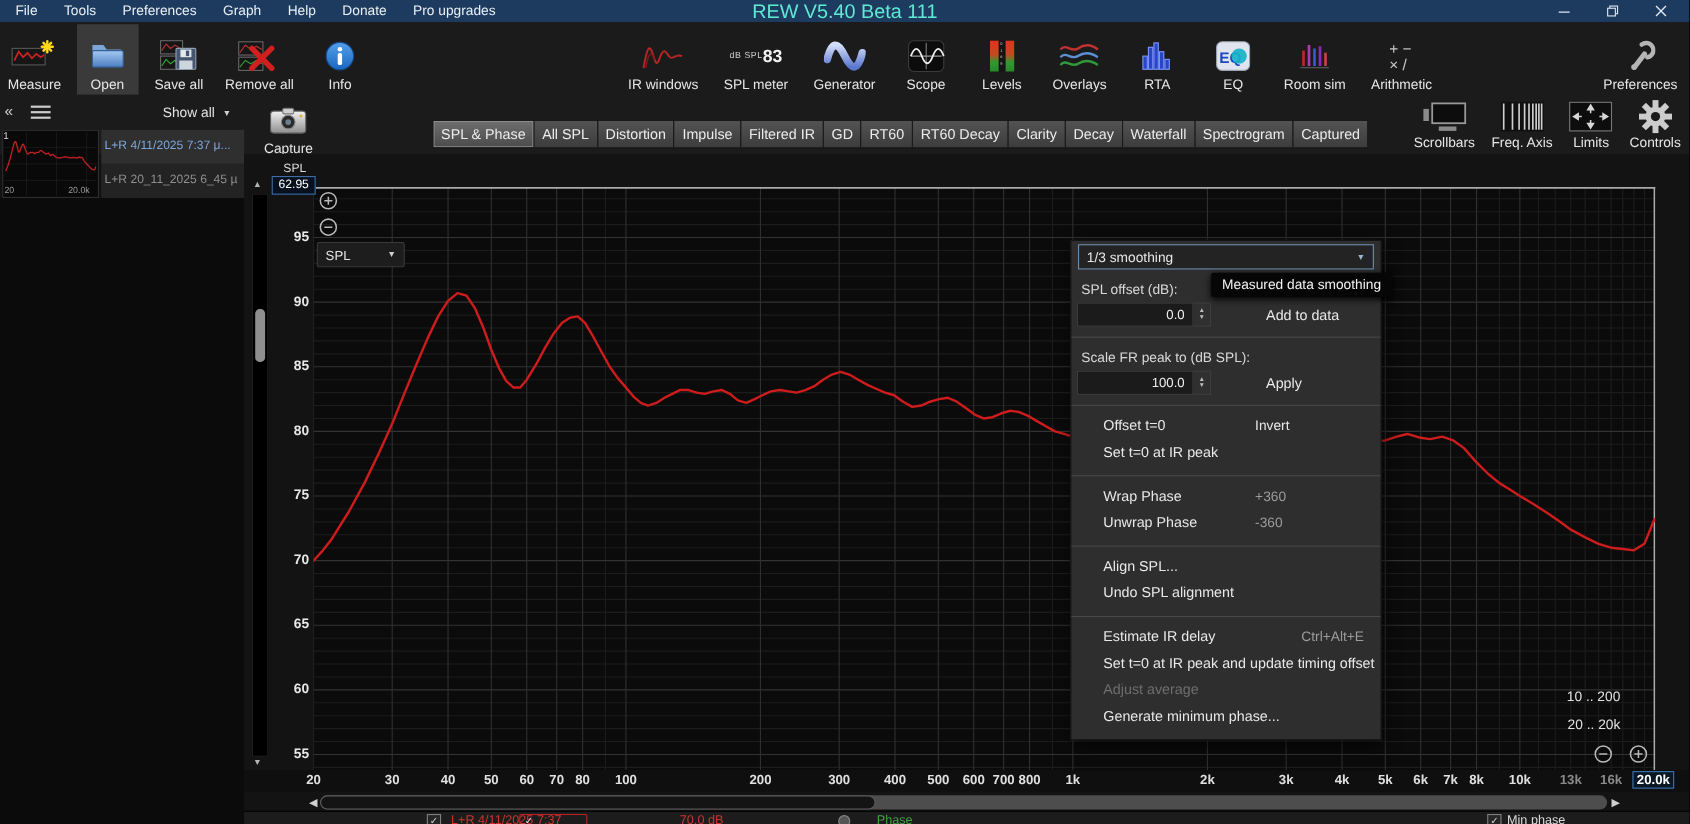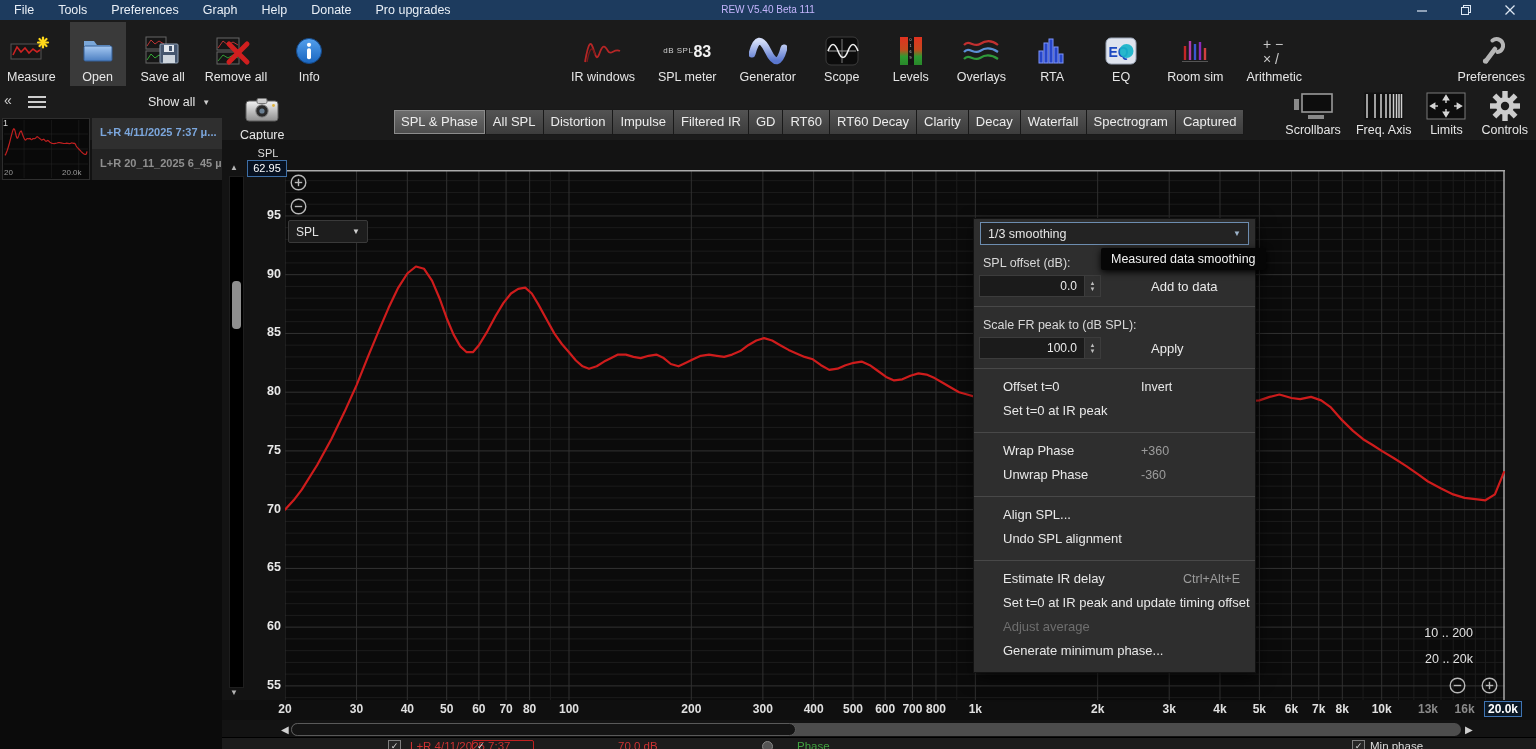--- a/index.html
+++ b/index.html
@@ -2,21 +2,21 @@
 <html><head>
 <meta charset="utf-8">
 <style>
   html,body{margin:0;padding:0;background:#000;}
   .app{position:relative;width:1536px;height:749px;background:#121212;overflow:hidden;
        font-family:"Liberation Sans",sans-serif;color:#ddd;-webkit-font-smoothing:antialiased;}
   
   .titlebar{position:absolute;left:0;top:0;right:0;height:20px;background:#1d3b5e;z-index:10;}
   .menus{position:absolute;left:2px;top:0;display:flex;height:20px;align-items:center;}
   .menu-item{padding:0 12px;font-size:12.5px;color:#e9eff6;line-height:20px;}
-  .title-text{position:absolute;left:0;right:0;top:0;text-align:center;font-size:10px;color:#c4b5fd;line-height:20px;}
+  .title-text{position:absolute;left:0;right:0;top:0;text-align:center;font-size:18px;color:#5eead4;line-height:20px;}
   .win-controls{position:absolute;right:4px;top:0;display:flex;height:20px;z-index:11;}
   .winbtn{width:44px;height:20px;display:flex;align-items:center;justify-content:center;}
   
   .toolbar{position:absolute;left:0;top:20px;right:0;height:68px;background:#1b1b1b;border-bottom:1px solid #242424;}
   .tgroup{position:absolute;top:2px;display:flex;align-items:flex-end;}
   .tg-left{left:2px;gap:9px;}
   .tg-center{left:566px;gap:13px;}
   .tg-right{right:6px;}
   .tbtn{display:flex;flex-direction:column;align-items:center;justify-content:flex-end;min-width:46px;
         height:60px;padding:2px 5px;font-size:12.5px;color:#e6e6e6;}
@@ -42,22 +42,22 @@
   .viewbtns{position:absolute;right:8px;top:90px;display:flex;gap:15px;}
   .vbtn{display:flex;flex-direction:column;align-items:center;justify-content:flex-end;font-size:12.5px;color:#e6e6e6;}
   .vbtn .ticon{height:32px;}
   
   .sidebody{position:absolute;left:0;top:180px;width:222px;bottom:0;background:#0b0b0b;}
   .thumb{position:absolute;left:2px;top:118px;width:88px;height:62px;background:#090909;border:1px solid #2e2e2e;box-sizing:border-box;}
   .thumb-idx{position:absolute;left:3px;top:118px;font-size:9px;color:#d8d8d8;z-index:2;}
   .thumb-min{position:absolute;left:4px;top:168px;font-size:8px;color:#9a9a9a;z-index:2;}
   .thumb-max{position:absolute;left:62px;top:168px;font-size:8px;color:#9a9a9a;z-index:2;}
   .meas-list{position:absolute;left:92px;top:118px;width:130px;}
-  .meas-item{height:31px;box-sizing:border-box;padding:8px 2px 0 8px;font-size:11px;white-space:nowrap;overflow:hidden;
-             background:#232323;color:#8f8f8f;font-weight:bold;}
+  .meas-item{height:31px;box-sizing:border-box;padding:8px 2px 0 3px;font-size:11px;white-space:nowrap;overflow:hidden;
+             background:#232323;color:#8f8f8f;}
   .meas-item.sel{background:#2f2f2f;color:#7ba6dc;}
   
   .chart-bg{position:absolute;left:222px;top:140px;right:0;bottom:0;background:#131313;}
   .vtrack{position:absolute;left:229px;top:176px;width:13px;height:510px;background:#000;border:1px solid #1e1e1e;}
   .vthumb{position:absolute;left:2px;top:104px;width:9px;height:48px;background:#8f8f8f;border-radius:4px;}
   .vup{position:absolute;left:230px;top:163px;font-size:8px;color:#b5b5b5;}
   .vdown{position:absolute;left:230px;top:688px;font-size:8px;color:#b5b5b5;}
   .ylab{position:absolute;width:44px;text-align:right;font-size:12.5px;font-weight:700;color:#e8e8e8;}
   .spl-axis-label{position:absolute;left:252px;top:147px;width:32px;text-align:center;font-size:11px;color:#dcdcdc;z-index:3;}
   .spl-box{position:absolute;left:247px;top:160px;width:38px;height:15px;border:1px solid #3d6ea5;background:#071120;

